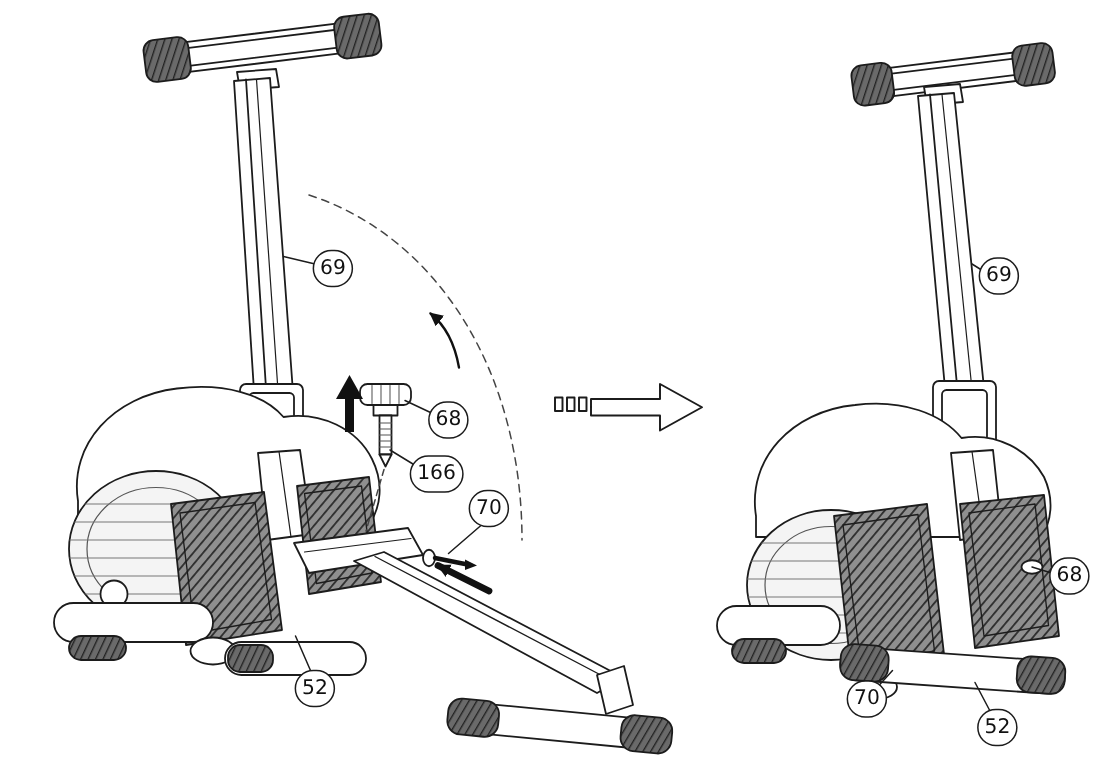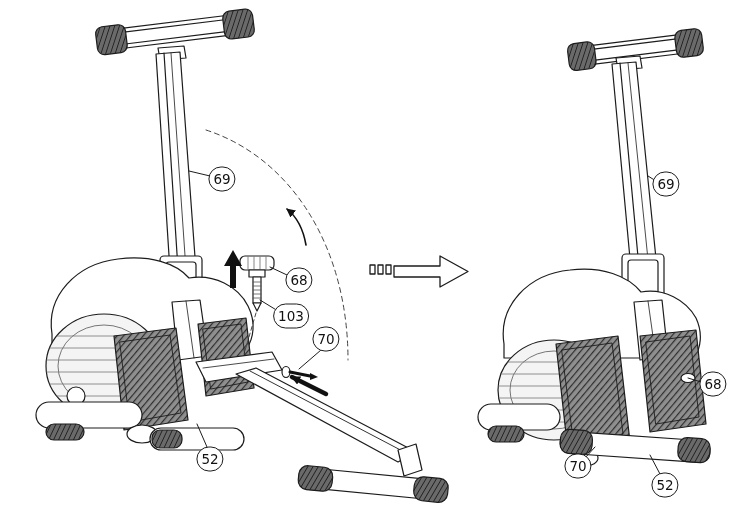--- a/index.html
+++ b/index.html
@@ -255,21 +255,21 @@
   </g>
 </svg>
 
 <div class="callout" style="left:222px;top:179px">
       <span>69</span>
     </div>
 <div class="callout" style="left:299px;top:280px">
       <span>68</span>
     </div>
 <div class="callout" style="left:291px;top:316px">
-      <span>103</span>
+      <span>166</span>
     </div>
 <div class="callout" style="left:326px;top:339px">
       <span>70</span>
     </div>
 <div class="callout" style="left:210px;top:459px">
       <span>52</span>
     </div>
 
 <div class="callout" style="left:666px;top:184px">
       <span>69</span>

